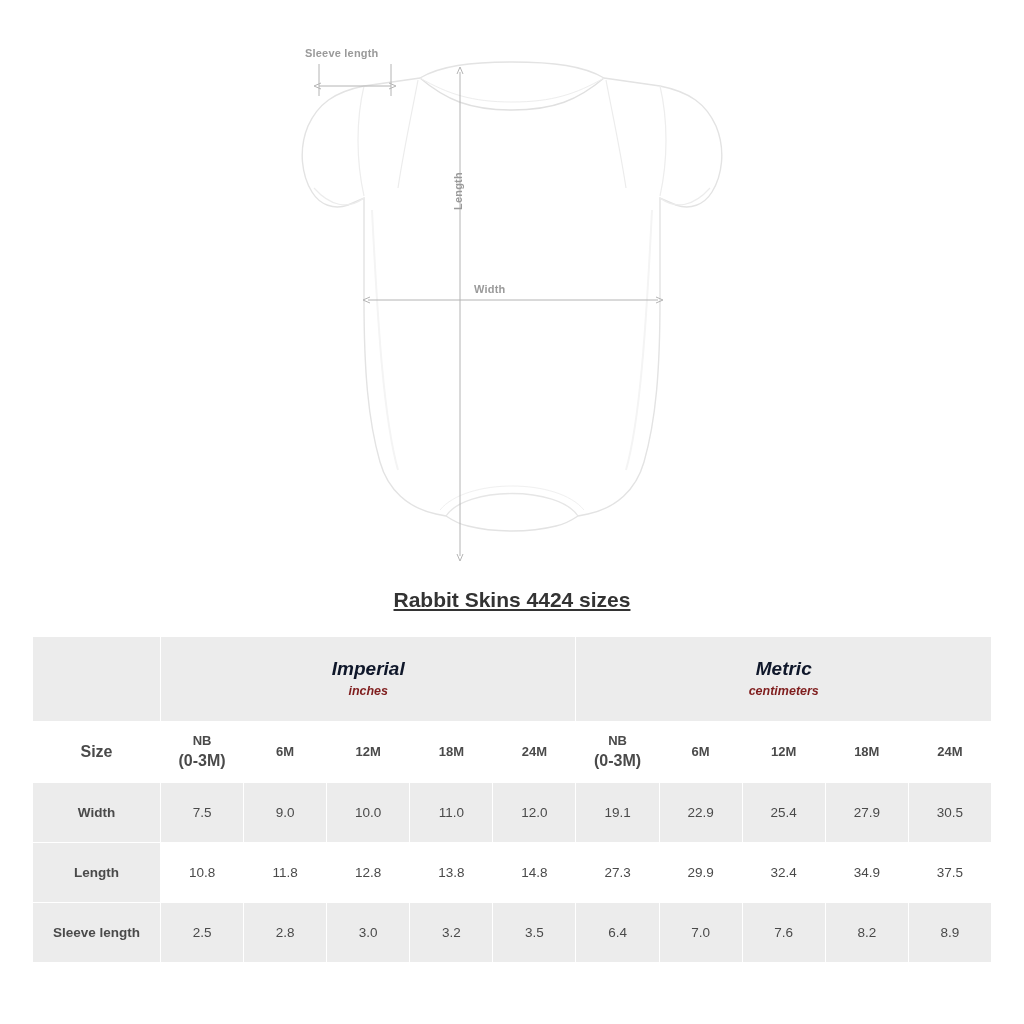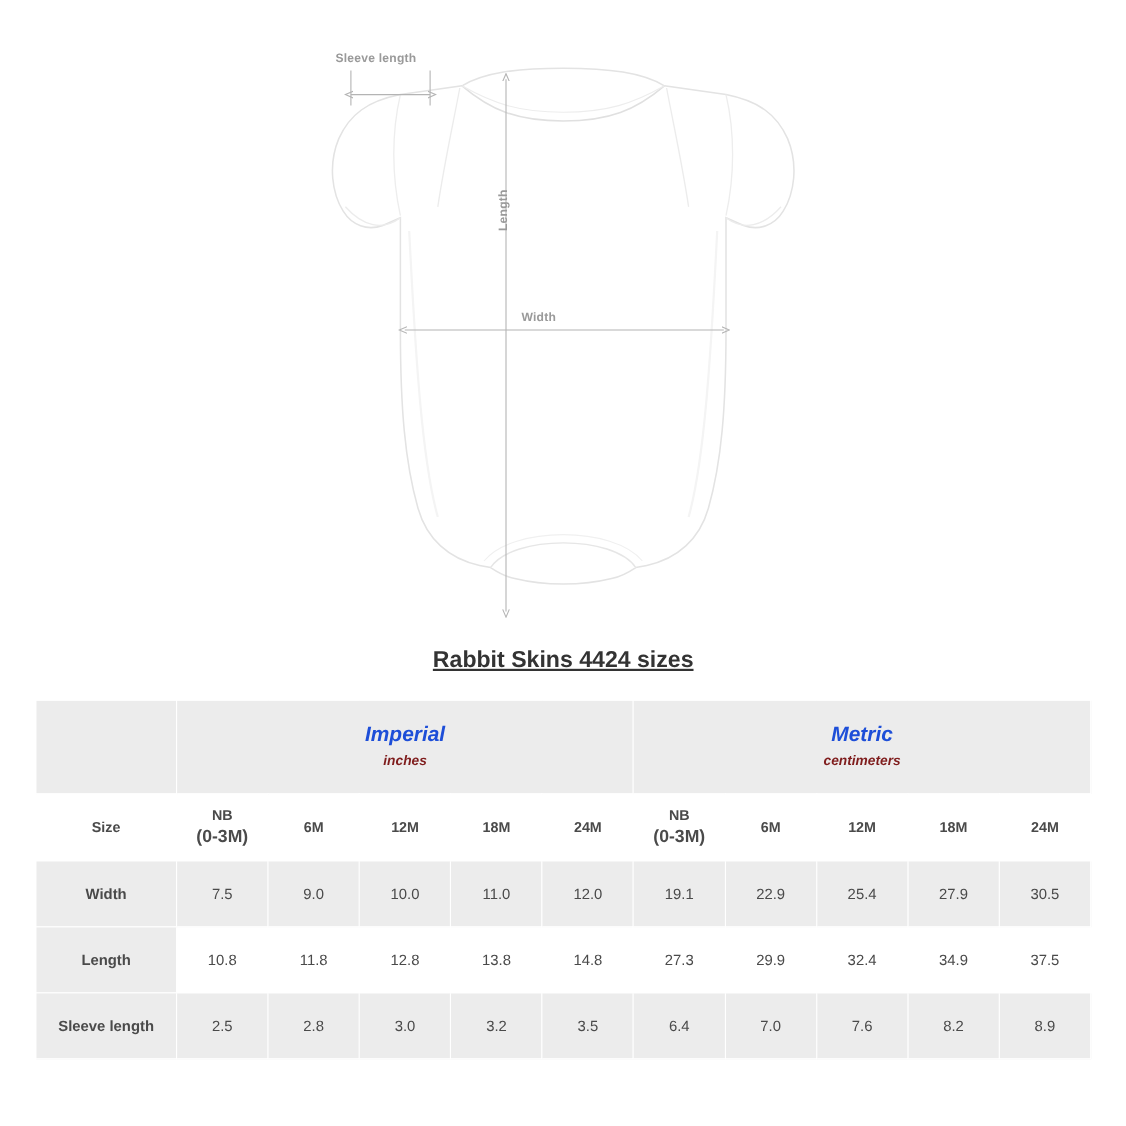--- a/index.html
+++ b/index.html
@@ -86,21 +86,21 @@
   
   .sys-row th {
     height: 84px;
     background: #ececec;
     border: none;
   }
   .sys-name {
     font-size: 19px;
     font-style: italic;
     font-weight: bold;
-    color: #1d4ed8;
+    color: #0f172a;
     line-height: 1.25;
   }
   .sys-unit {
     font-size: 12.5px;
     font-style: italic;
     color: #7f1d1d;
     line-height: 1.6;
   }
   .sys-blank { background: #ececec; border: none; }
 
@@ -109,21 +109,21 @@
     height: 60px;
     background: #ffffff;
     font-weight: bold;
     font-size: 12.5px;
     color: #4a4a4a;
     line-height: 1.35;
   }
   .col-row td.rowlabel {
     background: #ffffff;
     font-weight: bold;
-    font-size: 13px;
+    font-size: 16px;
     text-align: center;
   }
   .sub {
     display: block;
     font-size: 16px;
     font-weight: bold;
   }
 
   
   tr.data-row td {

